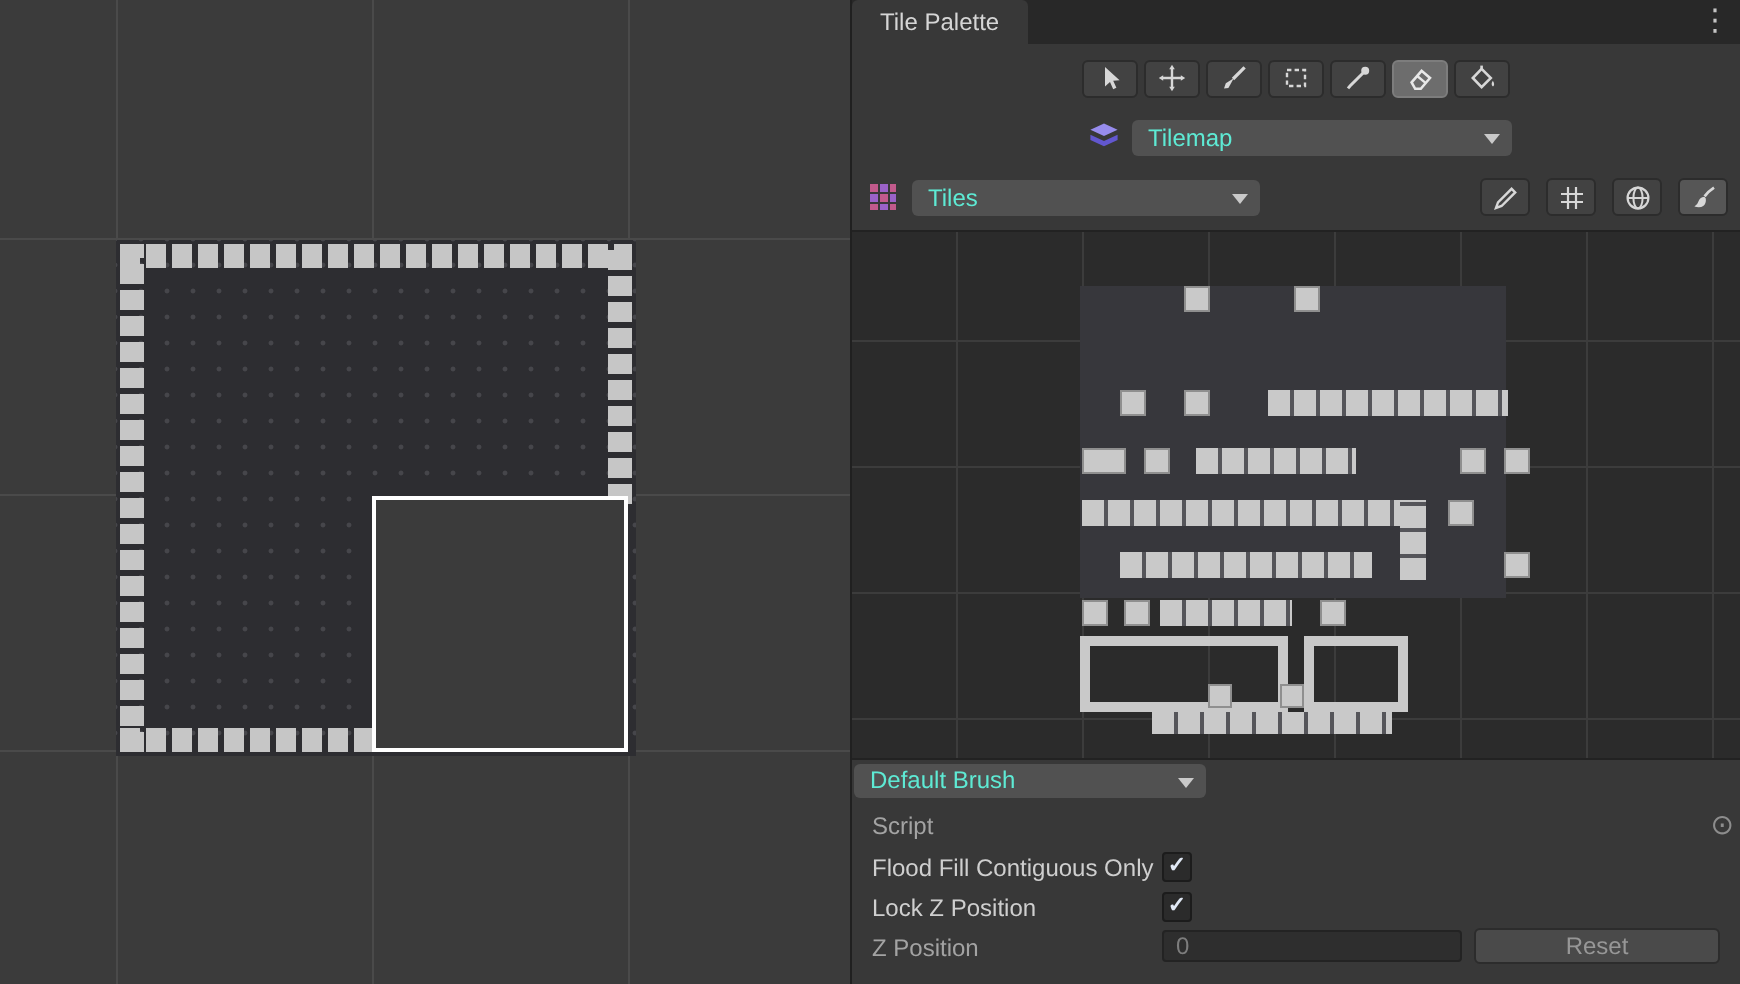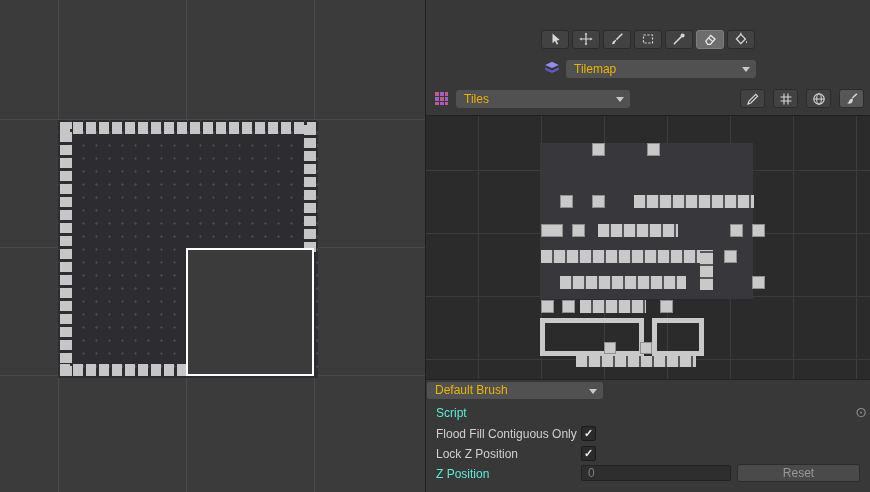--- a/index.html
+++ b/index.html
@@ -33,21 +33,21 @@
   .kebab{position:absolute;right:6px;top:2px;color:#c4c4c4;font-size:15px;line-height:18px;
          width:14px;text-align:center;cursor:default;}
 
   .toolbar{position:absolute;left:0;top:28px;right:0;height:22px;display:flex;
            justify-content:center;align-items:center;gap:3px;}
   .tbtn{width:28px;height:19px;background:#424242;border:1px solid #2c2c2c;border-radius:3px;
         display:flex;align-items:center;justify-content:center;padding:0;box-sizing:border-box;}
   .tbtn.active{background:#6d6d6d;border-color:#7d7d7d;}
   .tbtn svg,.ibtn svg{display:block;}
 
-  .dd{position:absolute;background:#515151;border-radius:3px;color:#eab308;font-size:12px;
+  .dd{position:absolute;background:#515151;border-radius:3px;color:#5eead4;font-size:12px;
       height:18px;line-height:18px;padding:0 18px 0 8px;box-sizing:border-box;
       white-space:nowrap;overflow:hidden;}
   .dd::after{content:"";position:absolute;right:6px;top:7px;border-left:4px solid transparent;
       border-right:4px solid transparent;border-top:5px solid #c9c9c9;}
   .dd-tilemap{left:140px;top:60px;width:190px;}
   .dd-tiles{left:30px;top:90px;width:174px;}
   .dd-brush{left:1px;top:382px;width:176px;height:17px;line-height:17px;}
 
   .tilemap-ic{position:absolute;left:118px;top:61px;}
   .tiles-ic{position:absolute;left:8px;top:91px;}
@@ -64,21 +64,21 @@
            background-size:63px 63px,63px 63px;background-position:52px 0,0 55px;overflow:hidden;}
   .phigh{position:absolute;left:114px;top:27px;width:213px;height:156px;background:#37373c;}
   #palette-tiles{position:absolute;left:0;top:0;right:0;bottom:0;}
   .ptile{position:absolute;background:#c9c9c9;box-shadow:inset 0 0 0 1px #8f8f8f;box-sizing:border-box;}
   .ptile.hbar{background:repeating-linear-gradient(90deg,#c9c9c9 0 11px,#55555a 11px 13px);box-shadow:none;}
   .ptile.vbar{background:repeating-linear-gradient(0deg,#c9c9c9 0 11px,#55555a 11px 13px);box-shadow:none;}
   .ptile.frame{background:transparent;border:5px solid #c9c9c9;box-shadow:none;}
 
   
   .lbl{position:absolute;left:10px;font-size:12px;color:#cfcfcf;line-height:14px;}
-  .lbl.dim{color:#5eead4;}
+  .lbl.dim{color:#a3a3a3;}
   .objfield{position:absolute;left:155px;top:404px;width:274px;height:17px;background:#2e2e2e;
             border:1px solid #232323;border-radius:2px;box-sizing:border-box;display:flex;
             align-items:center;gap:4px;padding:0 4px;color:#9a9a9a;font-size:12px;}
   .picker{position:absolute;right:3px;top:403px;color:#8d8d8d;font-size:14px;line-height:18px;}
   .checkbox{position:absolute;left:155px;width:13px;height:13px;background:#2b2b2b;
             border:1px solid #1c1c1c;border-radius:2px;color:#e0e8f4;font-size:11px;
             line-height:12px;text-align:center;font-weight:bold;box-sizing:content-box;}
   .numfield{position:absolute;left:155px;top:465px;width:150px;height:16px;background:#2e2e2e;
             border:1px solid #232323;border-radius:2px;box-sizing:border-box;color:#7d7d7d;
             font-size:12px;line-height:15px;padding:0 6px;}
@@ -95,20 +95,24 @@
     <div class="room"></div>
     <div class="wall wall-h wall-top"></div>
     <div class="wall wall-v wall-left"></div>
     <div class="wall wall-h wall-bottom"></div>
     <div class="wall wall-v wall-right"></div>
     <div class="eraser-rect"></div>
   </div>
 
   <div class="panel">
 
+    <div class="tabbar">
+      <div class="tab">Tile Palette</div>
+      <div class="kebab">⋮</div>
+    </div>
 
     <div class="toolbar">
       <button class="tbtn">
         <svg width="14" height="14" viewBox="0 0 14 14">
           <path d="M4.5 1.5 L4.5 11.2 L7 9 L8.6 12.6 L10.2 11.9 L8.6 8.4 L11.8 8.1 Z" fill="#d7d7d7"></path>
         </svg>
       </button>
       <button class="tbtn">
         <svg width="14" height="14" viewBox="0 0 14 14">
           <path d="M7 2 V12 M2 7 H12" stroke="#d7d7d7" stroke-width="1.2" fill="none"></path>

